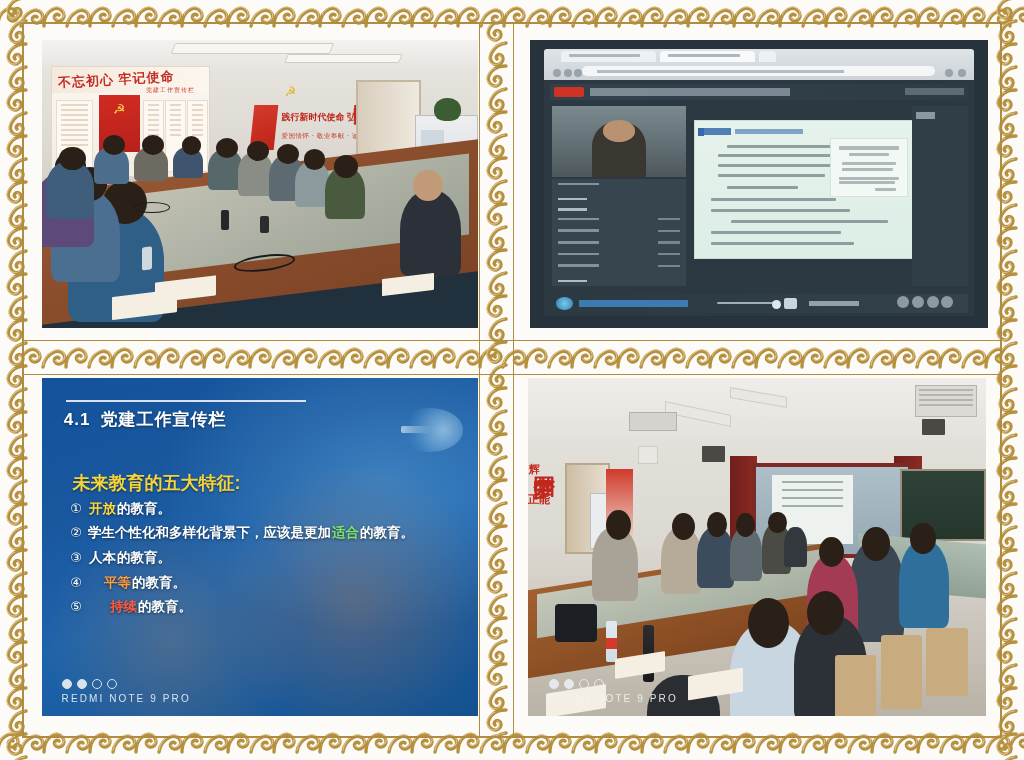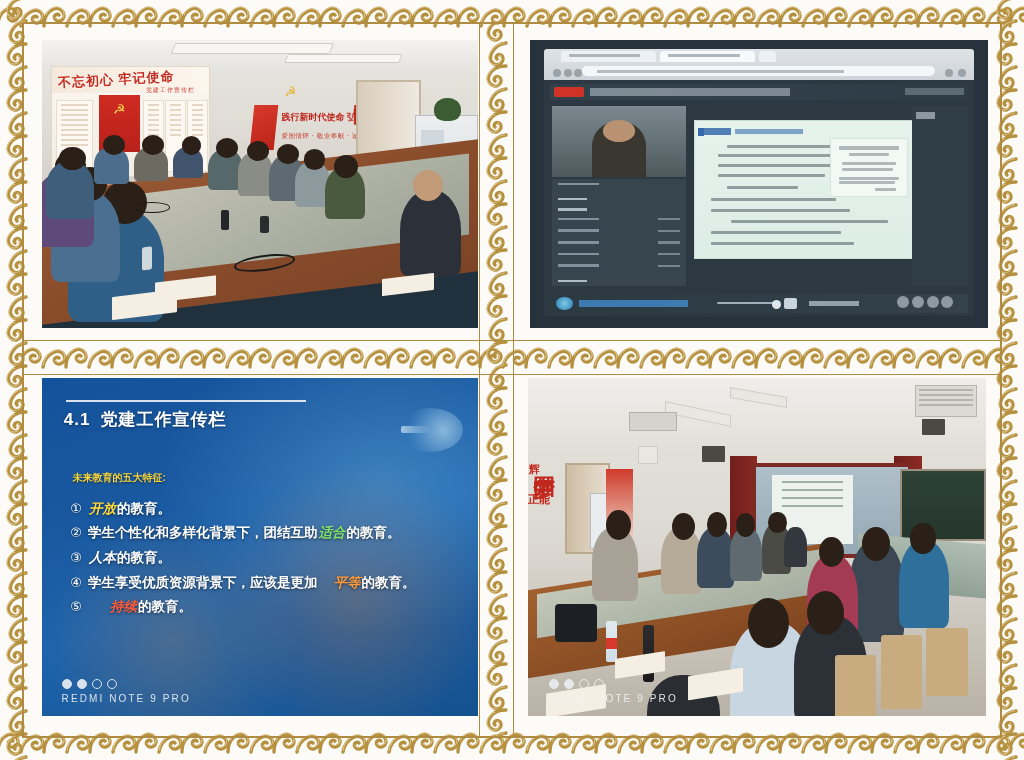--- a/index.html
+++ b/index.html
@@ -139,28 +139,28 @@
       linear-gradient(160deg,#14529b 0%,#19589f 30%,#1d63ac 55%,#14518f 100%);}
   .ppt-topline{position:absolute;left:5.5%;top:6.5%;width:55%;height:2px;background:#eef3f8;opacity:.9;}
   .ppt-title{position:absolute;left:5%;top:9%;color:#ffffff;font-size:17px;font-weight:bold;
     letter-spacing:1px;text-shadow:0 1px 3px rgba(0,0,0,.45);}
   .ppt-title .num{margin-right:10px;}
   .ppt-logo{position:absolute;right:3.5%;top:9%;width:15%;height:13%;opacity:.75;
     background:radial-gradient(circle at 70% 50%,rgba(190,225,245,.85) 0%,rgba(120,180,225,.25) 55%,rgba(120,180,225,0) 72%);
     border-radius:50%;}
   .ppt-logo:after{content:"";position:absolute;left:6%;top:40%;width:46%;height:16%;
     background:linear-gradient(90deg,rgba(220,240,252,.9),rgba(220,240,252,0));border-radius:2px;}
-  .ppt-lead{position:absolute;left:7%;top:27.5%;color:#f5d33a;font-size:10px;font-weight:bold;
+  .ppt-lead{position:absolute;left:7%;top:27.5%;color:#f5d33a;font-size:18px;font-weight:bold;
     text-shadow:0 1px 2px rgba(0,0,0,.5);}
   .ppt-list{position:absolute;left:6.5%;top:36%;width:90%;}
   .ppt-item{display:flex;align-items:baseline;margin-bottom:6px;
     color:#ffffff;font-size:13.5px;font-weight:bold;line-height:1.38;
     text-shadow:0 1px 3px rgba(0,0,0,.55);white-space:nowrap;}
   .ppt-item .mk{margin-right:6px;font-weight:normal;font-size:13px;}
-  .hl{padding:0 1px;font-style:italic;}
+  .hl{padding:0 1px;}
   .hl-yellow{color:#ffd83b;}
   .hl-green{color:#7ee36b;}
   .hl-white{color:#ffffff;}
   .hl-orange{color:#ff9a3c;margin-left:15px;}
   .hl-red{color:#ff5a3c;padding-left:22px;}
 
   
   .wm{position:absolute;left:4.5%;bottom:3.5%;color:#e9eef2;opacity:.92;}
   .wm-dots{display:flex;gap:5px;margin-bottom:4px;}
   .wm-dots span{width:8px;height:8px;border-radius:50%;border:1.4px solid #e9eef2;display:block;}
@@ -516,32 +516,31 @@
       <div class="ppt-lead">未来教育的五大特征:</div>
 
       <div class="ppt-list">
         <div class="ppt-item">
           <span class="mk">①</span>
             <span class="hl hl-yellow">开放</span>
             <span>的教育。</span>
         </div>
         <div class="ppt-item">
           <span class="mk">②</span>
-          <span>学生个性化和多样化背景下，团结互助</span>
+          <span>学生个性化和多样化背景下，应该是更加</span>
             <span class="hl hl-green">适合</span>
             <span>的教育。</span>
         </div>
         <div class="ppt-item">
           <span class="mk">③</span>
             <span class="hl hl-white">人本</span>
             <span>的教育。</span>
         </div>
         <div class="ppt-item">
           <span class="mk">④</span>
-          <span>学生享受优质资源背景下，应该是更加</span>
             <span class="hl hl-orange">平等</span>
             <span>的教育。</span>
         </div>
         <div class="ppt-item">
           <span class="mk">⑤</span>
             <span class="hl hl-red">持续</span>
             <span>的教育。</span>
         </div>
       </div>
 

